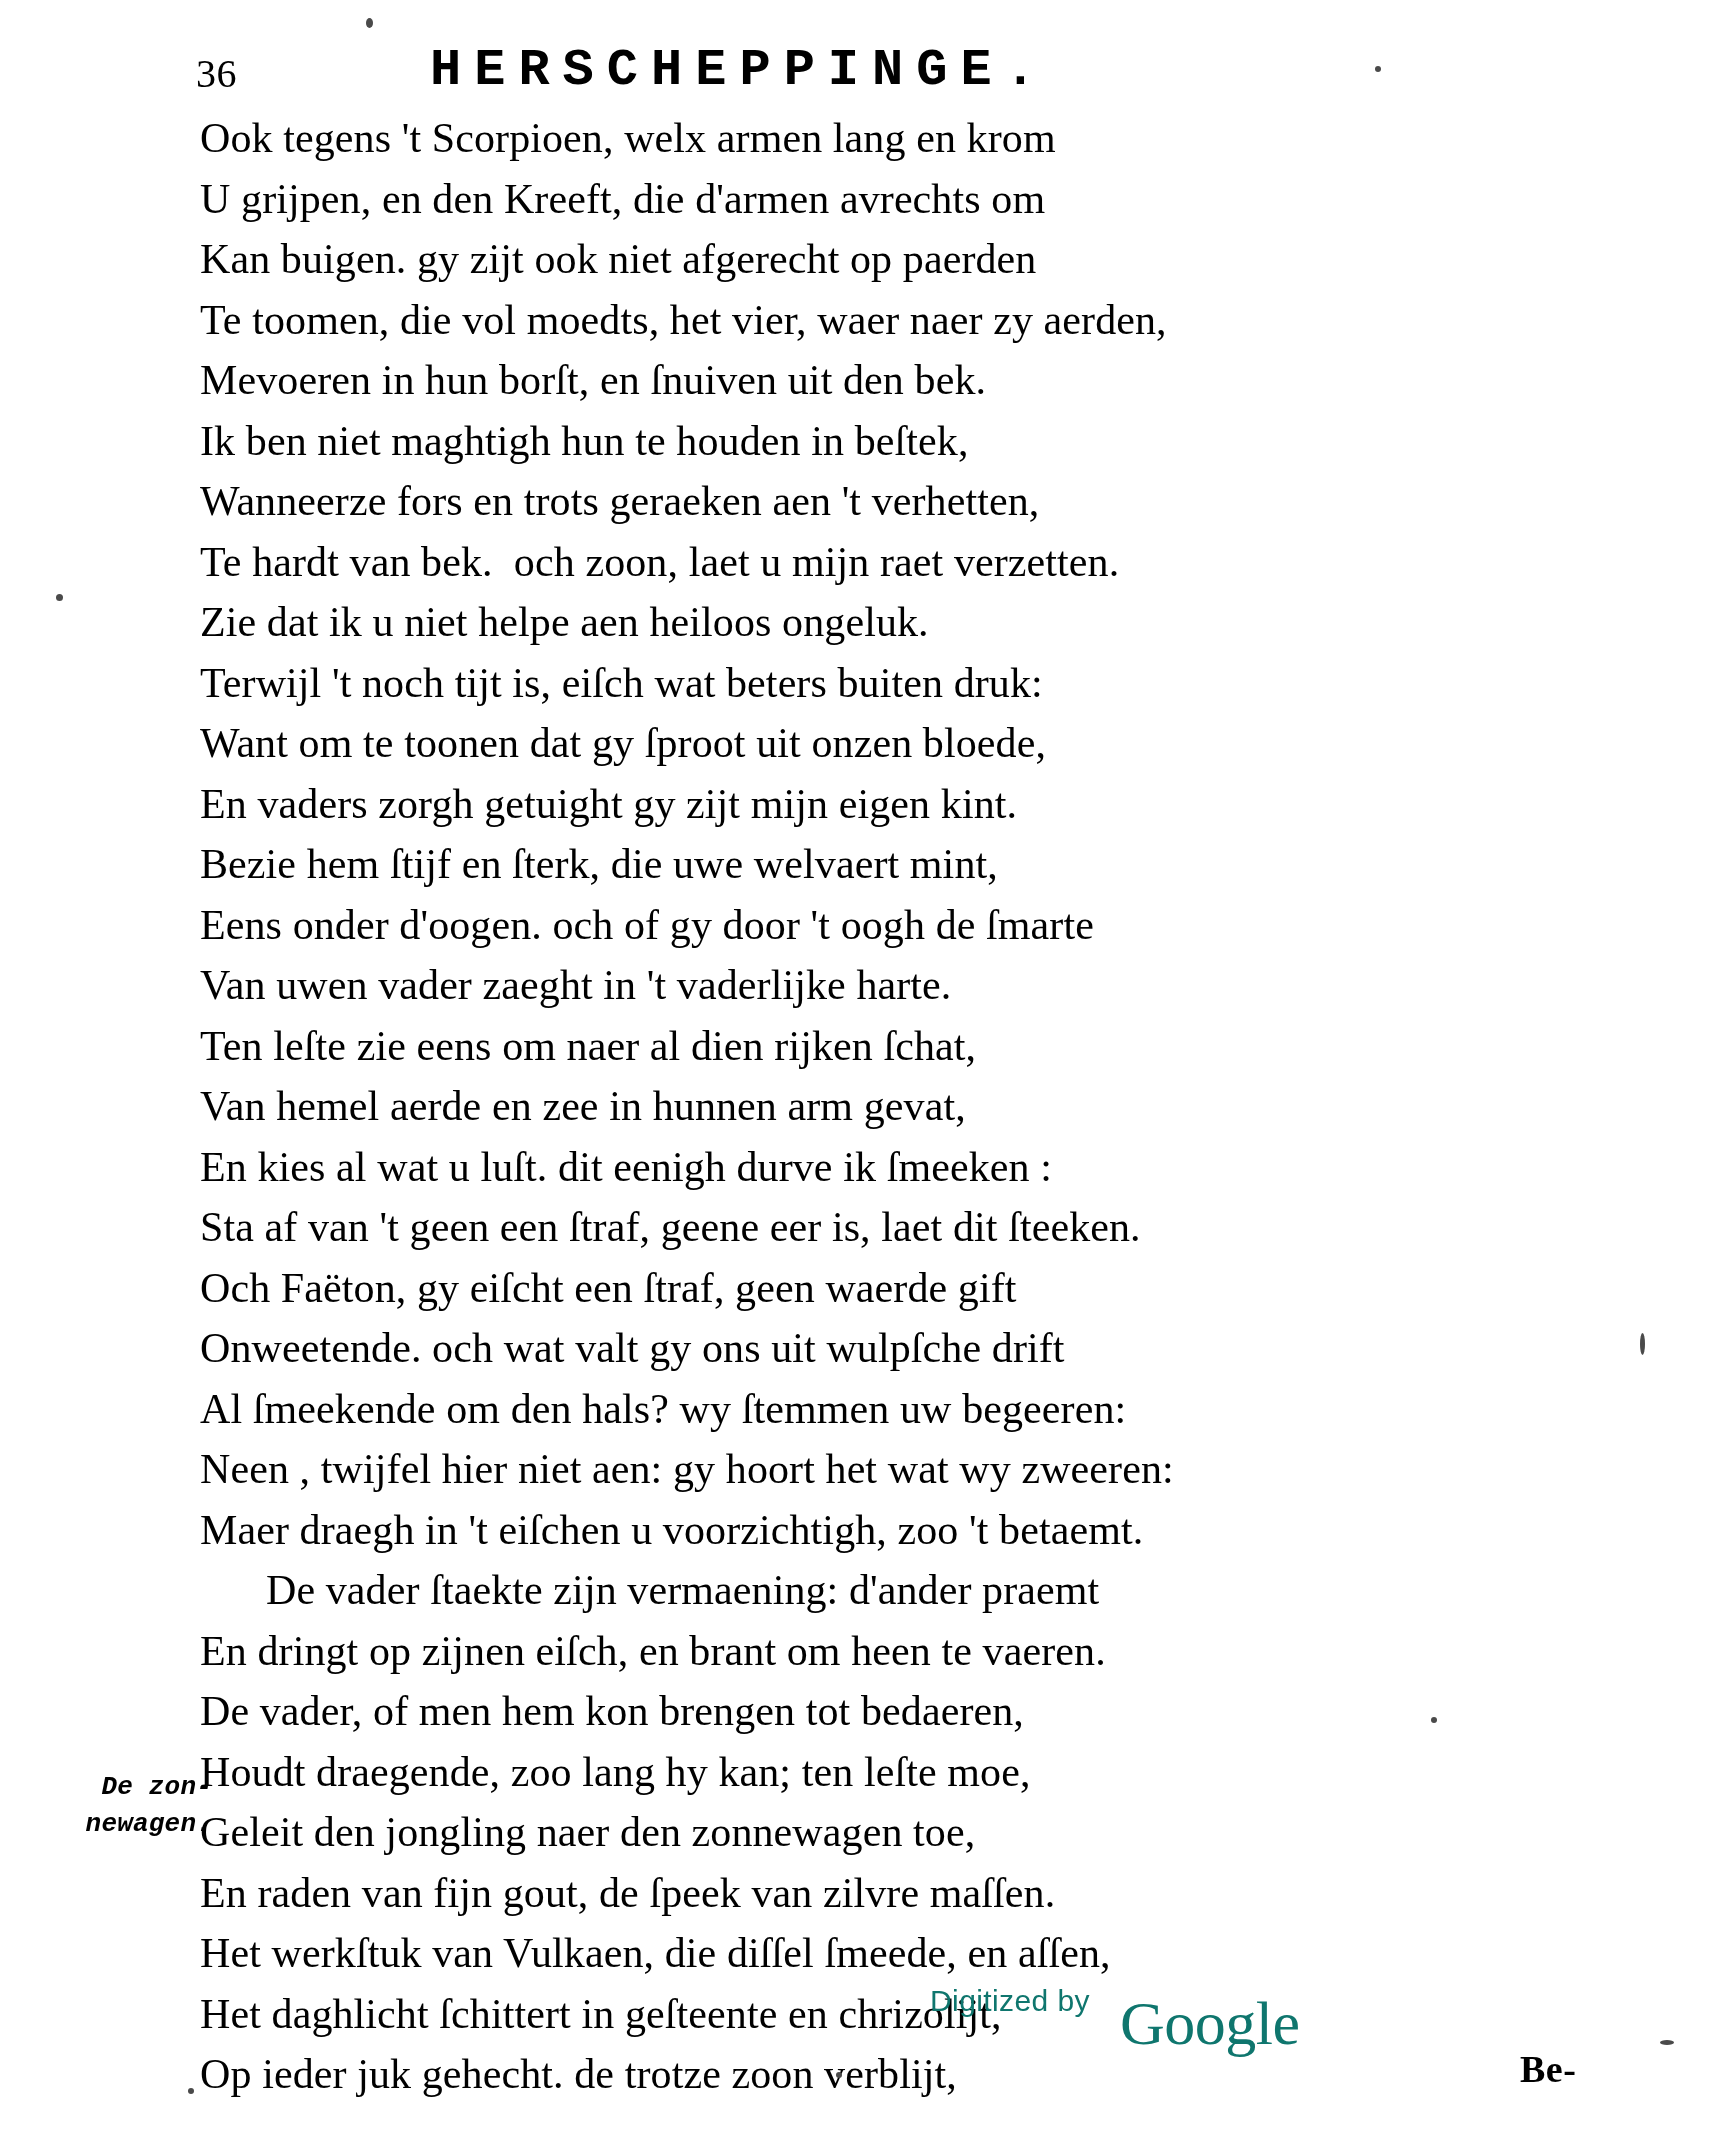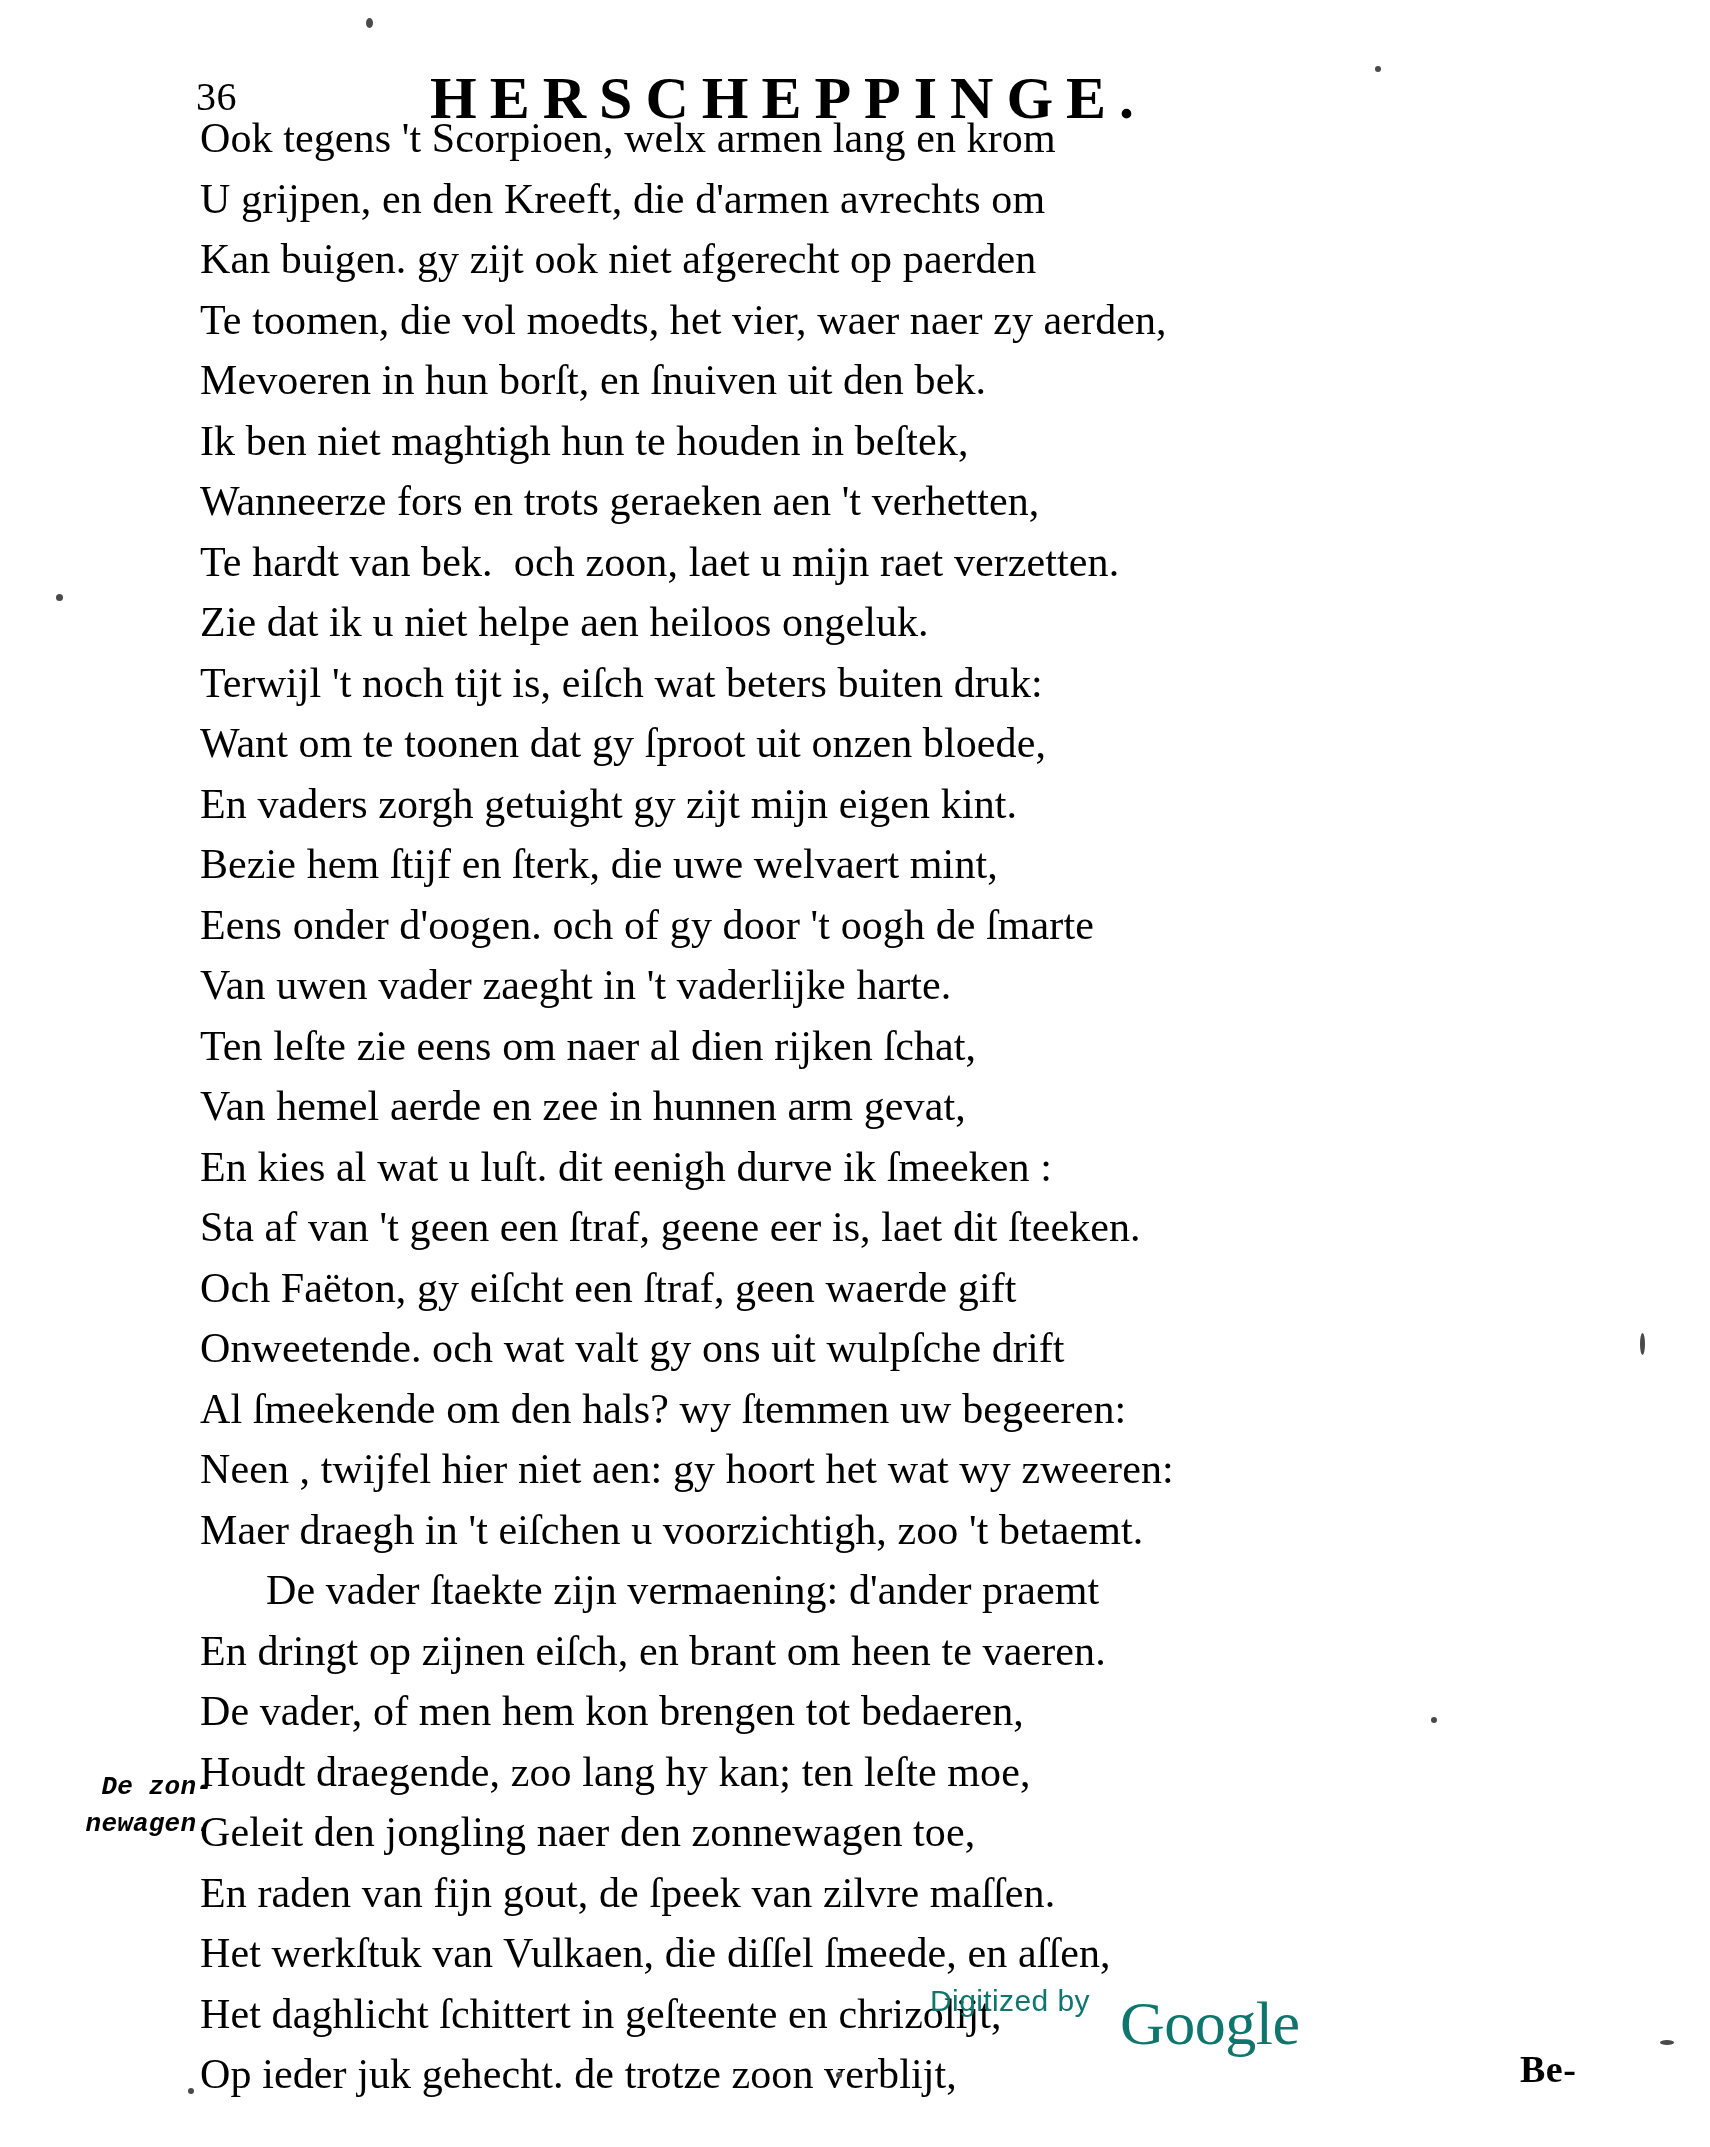--- a/index.html
+++ b/index.html
@@ -17,38 +17,38 @@
     color: #000000;
   }
 
   
   .running-head {
     position: absolute;
     left: 0;
     top: 44px;
     width: 1710px;
     height: 60px;
-    margin-top: 23px;
   }
   .folio {
     position: absolute;
     left: 196px;
     top: 10px;
     font-size: 40px;
     line-height: 1;
     letter-spacing: 0.5px;
   }
   .head-title {
     position: absolute;
     left: 430px;
     top: 0px;
-    font-size: 60px;
+    font-size: 52px;
     font-weight: 700;
     letter-spacing: 13px;
     line-height: 1.05;
+    font-family: Liberation Mono, monospace;
   }
 
   
   .verse {
     position: absolute;
     left: 200px;
     top: 108px;
     width: 1400px;
   }
   .line {

